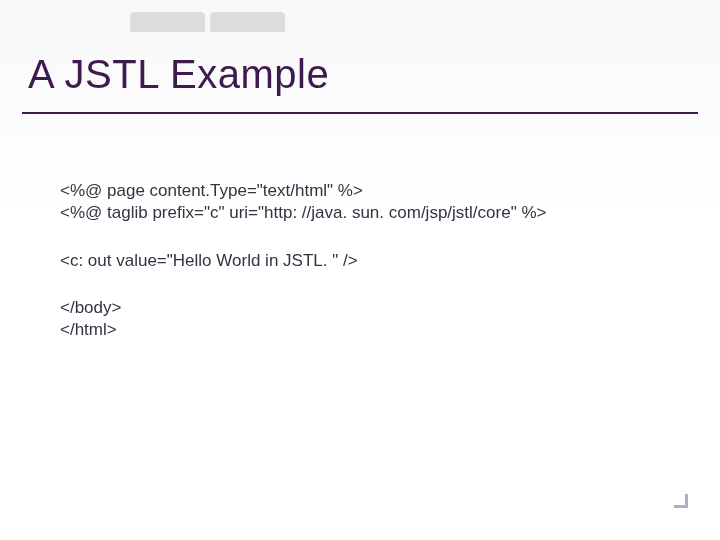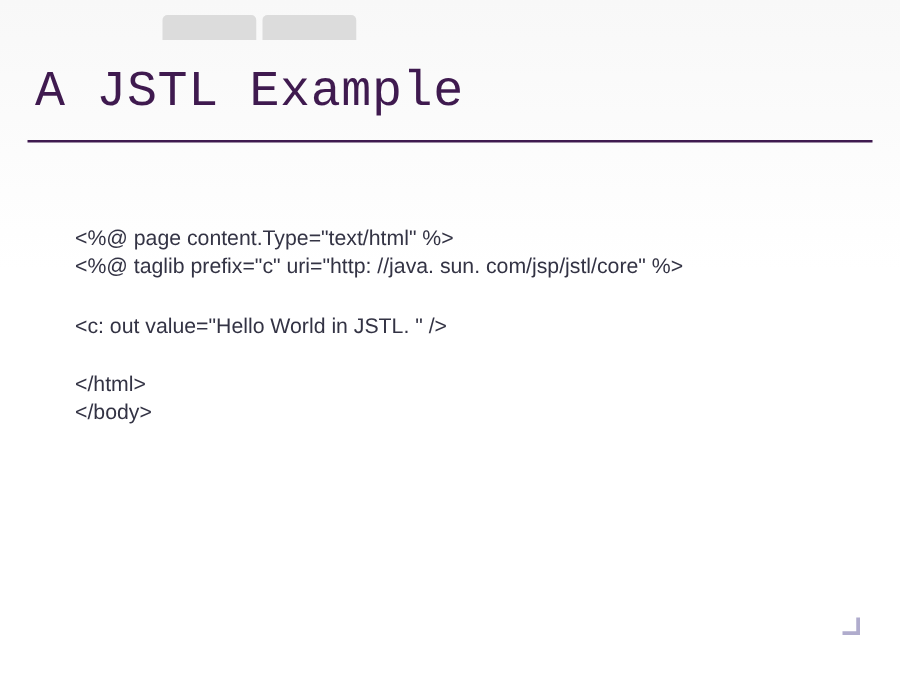--- a/index.html
+++ b/index.html
@@ -27,21 +27,21 @@
   }
   .tab1 { left: 130px; width: 75px; }
   .tab2 { left: 210px; width: 75px; }
   .title-block {
     position: absolute;
     top: 52px;
     left: 28px;
     right: 28px;
   }
   .title {
-    font-family: Liberation Mono, monospace;
+    font-family: Liberation Sans, sans-serif;
     font-size: 40px;
     color: #3f1a4f;
     font-weight: normal;
     letter-spacing: 0.5px;
   }
   .underline {
     position: absolute;
     top: 112px;
     left: 22px;
     right: 22px;
@@ -91,21 +91,21 @@
       <div class="code-line">&lt;%@ page content.Type="text/html" %&gt;</div>
       <div class="code-line">&lt;%@ taglib prefix="c" uri="http: //java. sun. com/jsp/jstl/core" %&gt;</div>
     </div>
 
 
     <div class="block">
       <div class="code-line">&lt;c: out value="Hello World in JSTL. " /&gt;</div>
     </div>
 
     <div class="block">
+      <div class="code-line">&lt;/body&gt;</div>
       <div class="code-line">&lt;/html&gt;</div>
-      <div class="code-line">&lt;/body&gt;</div>
     </div>
 
   </div>
 
   <div class="corner"></div>
 
 </div>
 
 </body></html>

